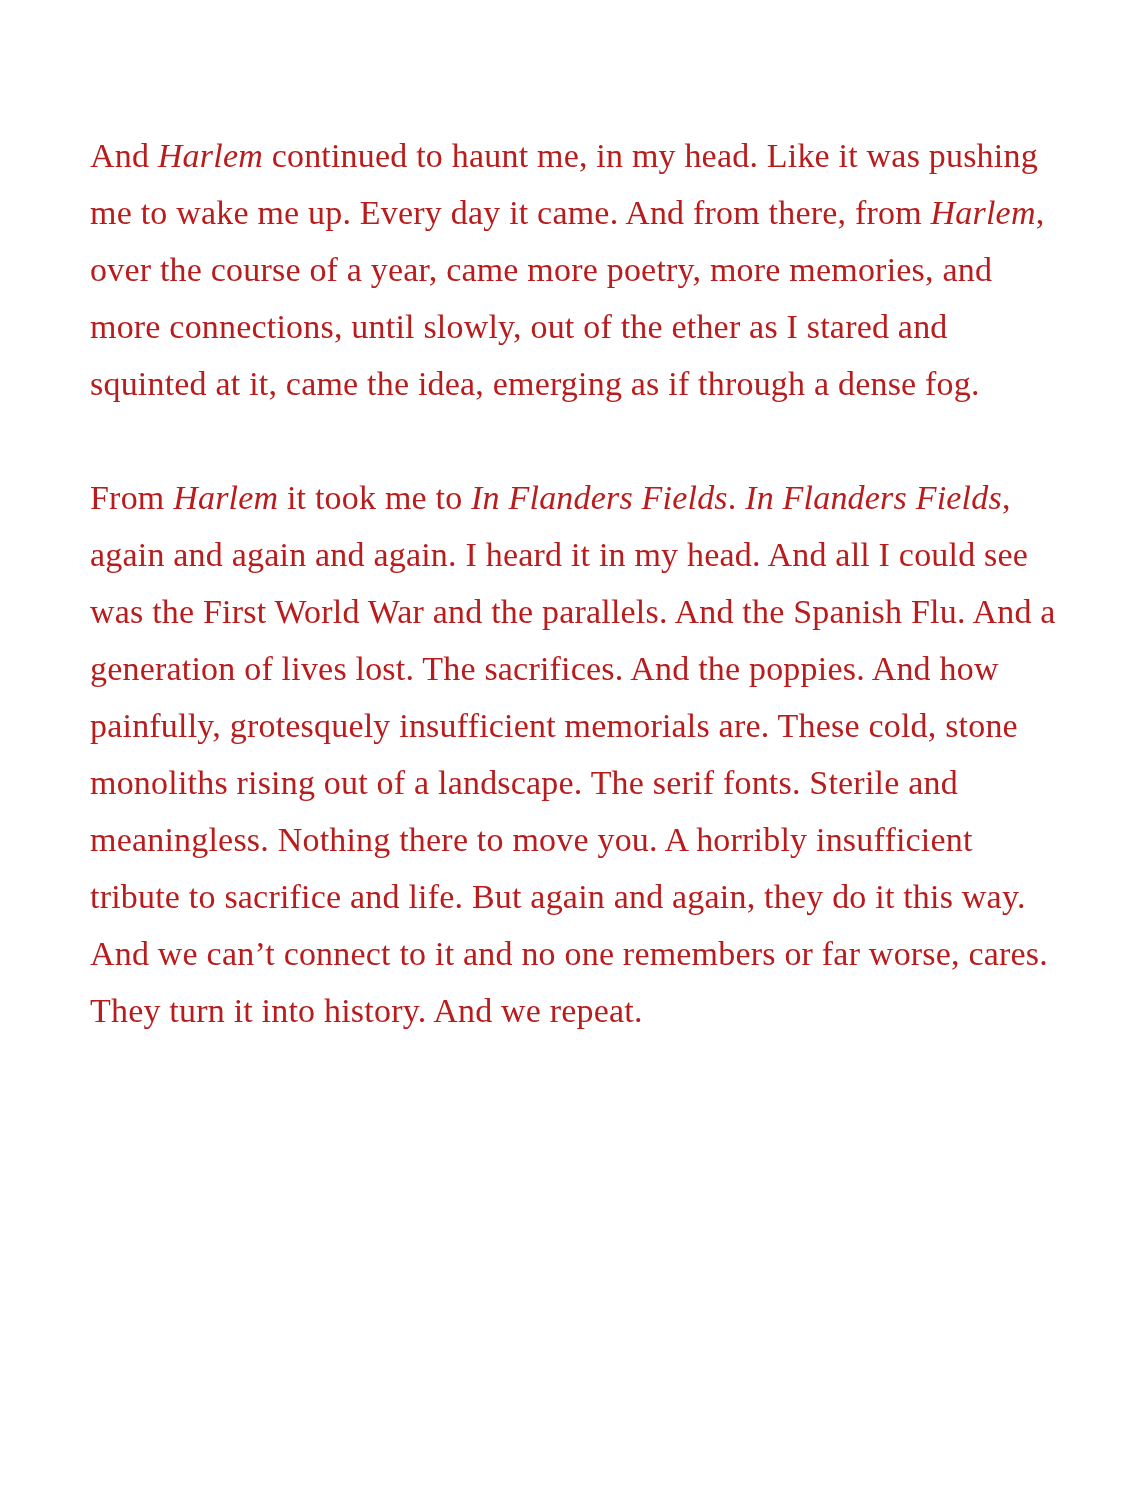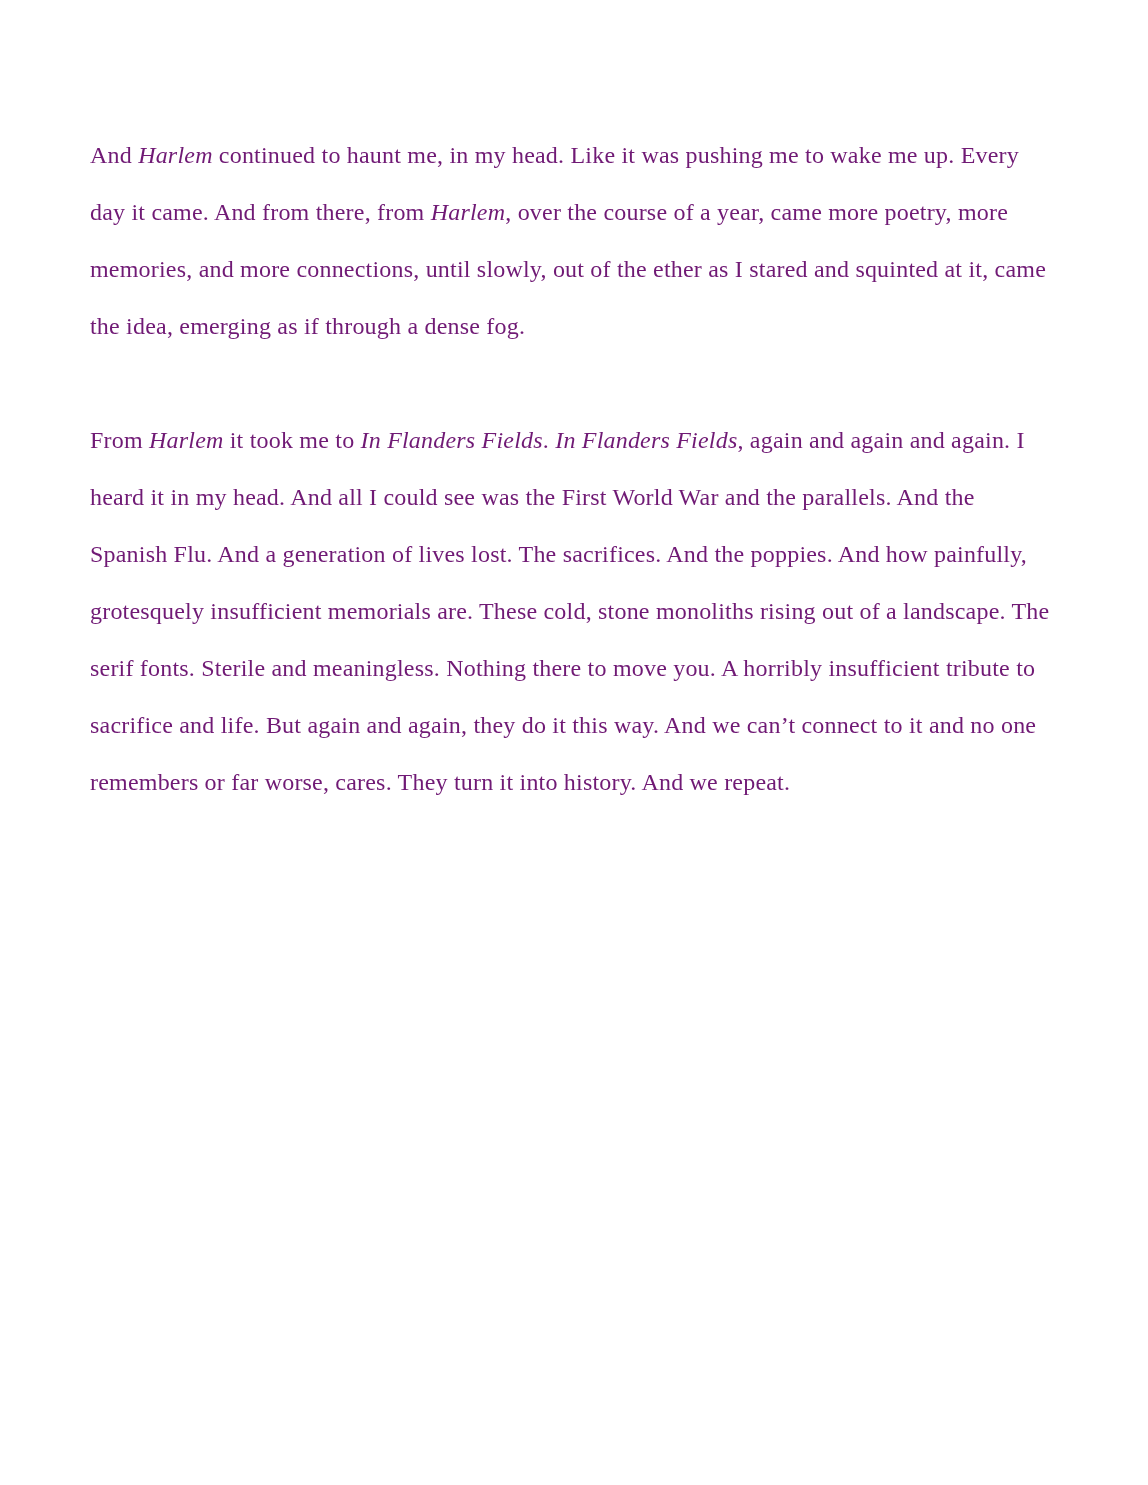--- a/index.html
+++ b/index.html
@@ -14,23 +14,23 @@
   }
   .page {
     box-sizing: border-box;
     width: 1148px;
     height: 1485px;
     padding: 127px 88px 0 90px;
     background: #ffffff;
   }
   .doc-text {
     font-family: "Liberation Serif", "DejaVu Serif", serif;
-    font-size: 24px;
+    font-size: 34px;
     line-height: 57px;
-    color: #701a75;
+    color: #b91c1c;
     max-width: 968px;
     letter-spacing: 0.2px;
   }
   .doc-text p {
     margin: 0 0 57px 0;
   }
   .doc-text p:last-child {
     margin-bottom: 0;
   }
   .run-italic {

